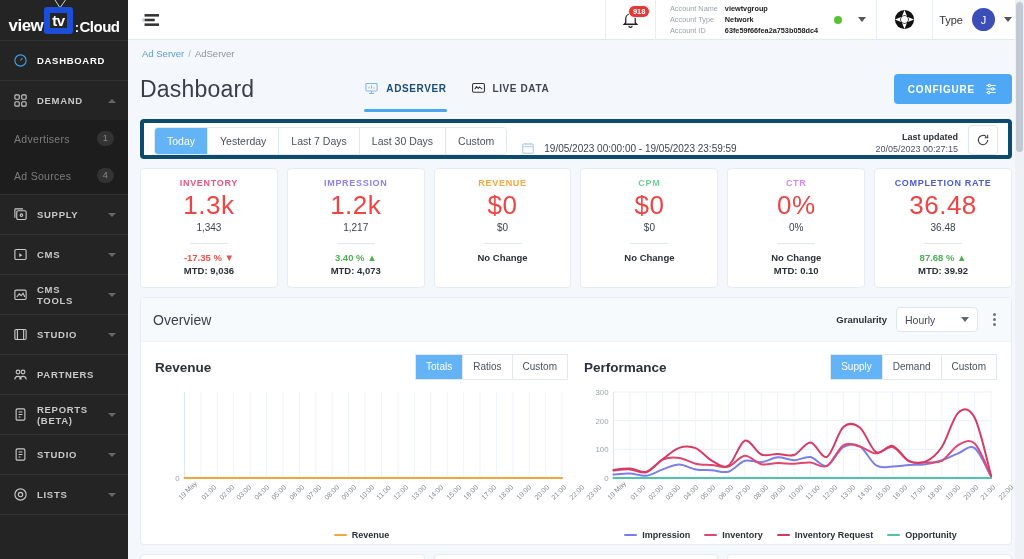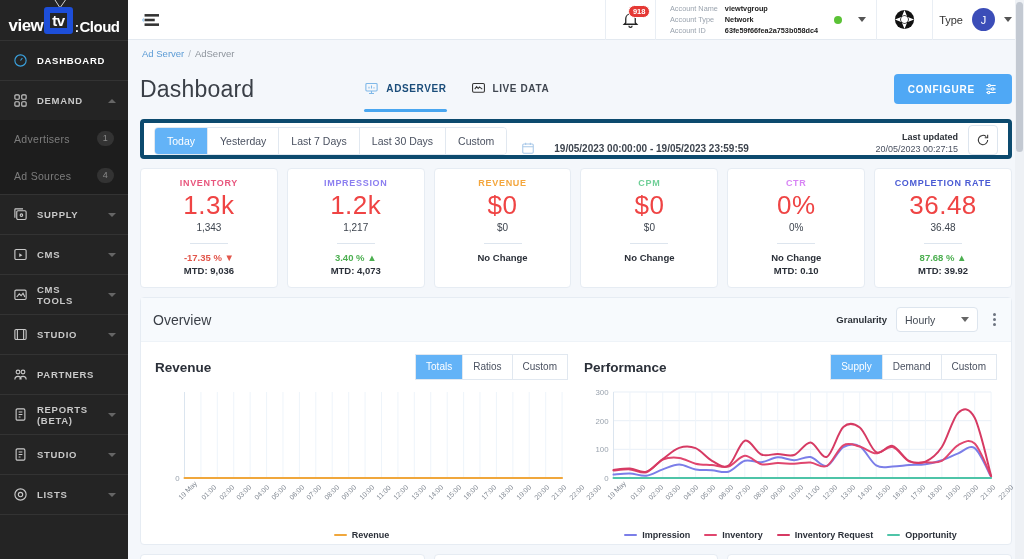--- a/index.html
+++ b/index.html
@@ -149,21 +149,21 @@
     height: 40px; display: flex; align-items: flex-end; padding: 0 10px;
     margin-top: 8px;
   }
   .seg { display: flex; border: 1px solid #e1e8f0; border-radius: 4px; overflow: hidden; }
   .seg-btn {
     padding: 0 12px; height: 26px; line-height: 26px; font-size: 10.5px;
     color: #4a5160; background: #fff; border-right: 1px solid #e1e8f0; cursor: pointer;
   }
   .seg-btn:last-child { border-right: none; }
   .seg-btn.active { background: #63b3f7; color: #fff; }
-  .daterange { display: flex; align-items: center; gap: 19px; margin-left: 14px; font-weight: bold; }
+  .daterange { display: flex; align-items: center; gap: 9px; margin-left: 14px; }
   .daterange svg { width: 14px; height: 14px; }
   .daterange-txt { font-size: 10px; color: #3d444e; }
   .lastupd { margin-left: auto; text-align: right; line-height: 1.35; }
   .lastupd .l1 { font-size: 9px; font-weight: bold; color: #2c3138; }
   .lastupd .l2 { font-size: 9px; color: #4a5160; }
   .refresh-btn {
     width: 30px; height: 30px; border: 1px solid #dde5ee; border-radius: 4px;
     background: #fff; margin-left: 10px; display:flex;align-items:center;justify-content:center; cursor: pointer;
   }
   .refresh-btn svg { width: 14px; height: 14px; }

